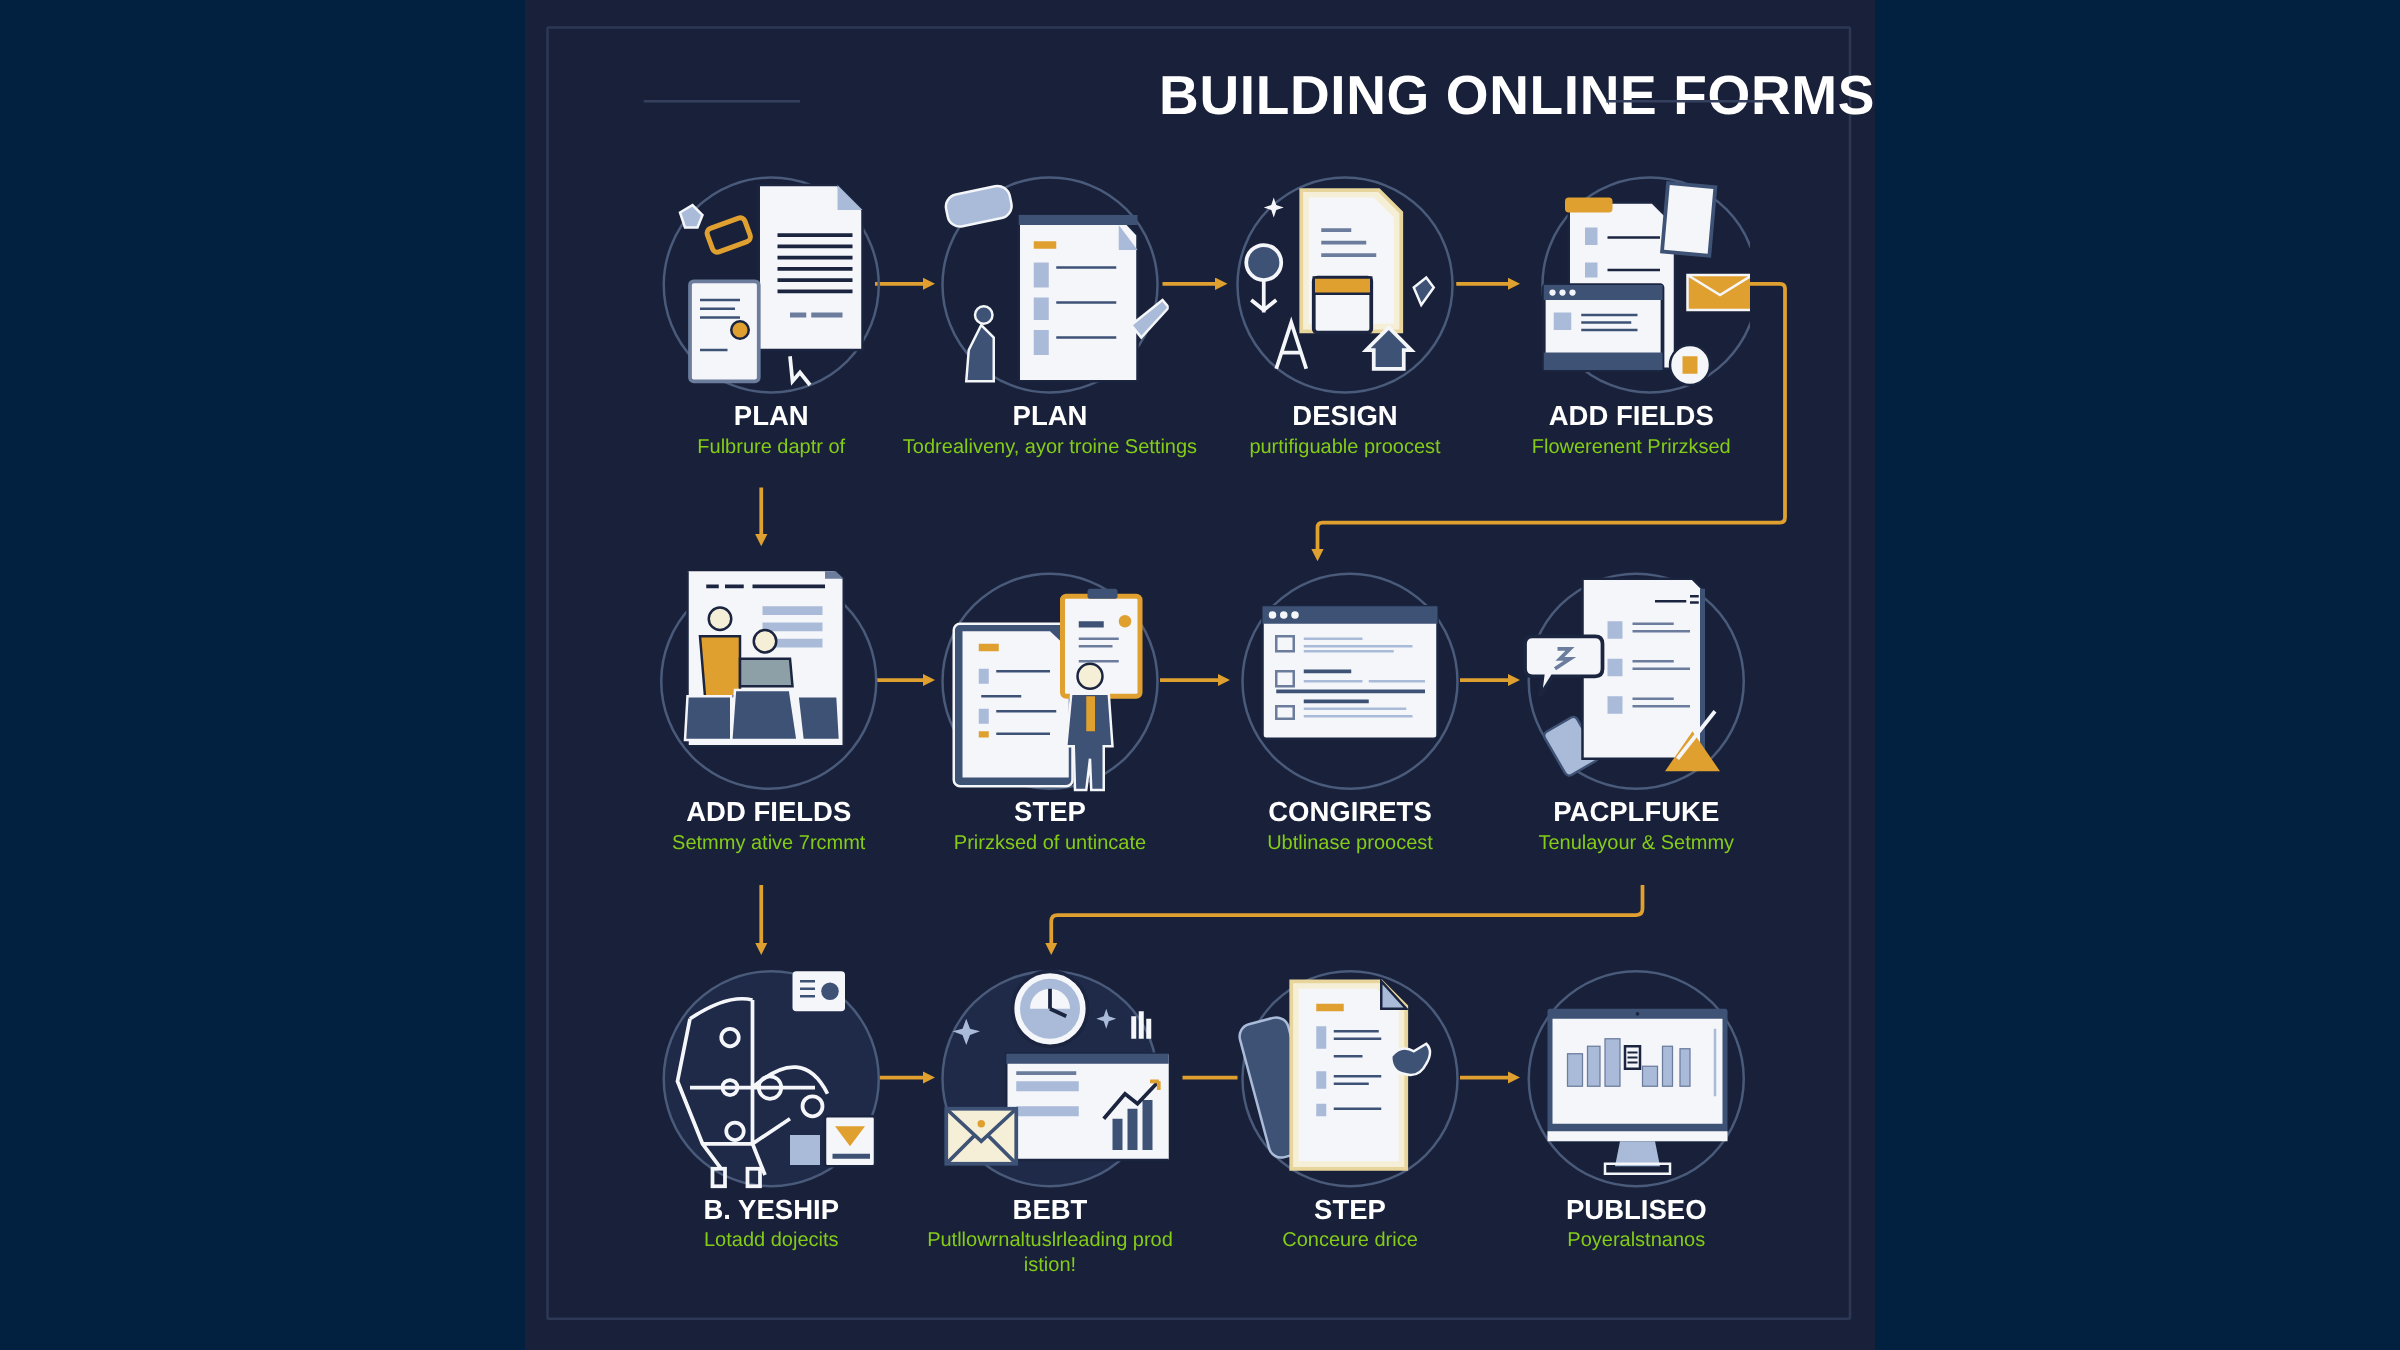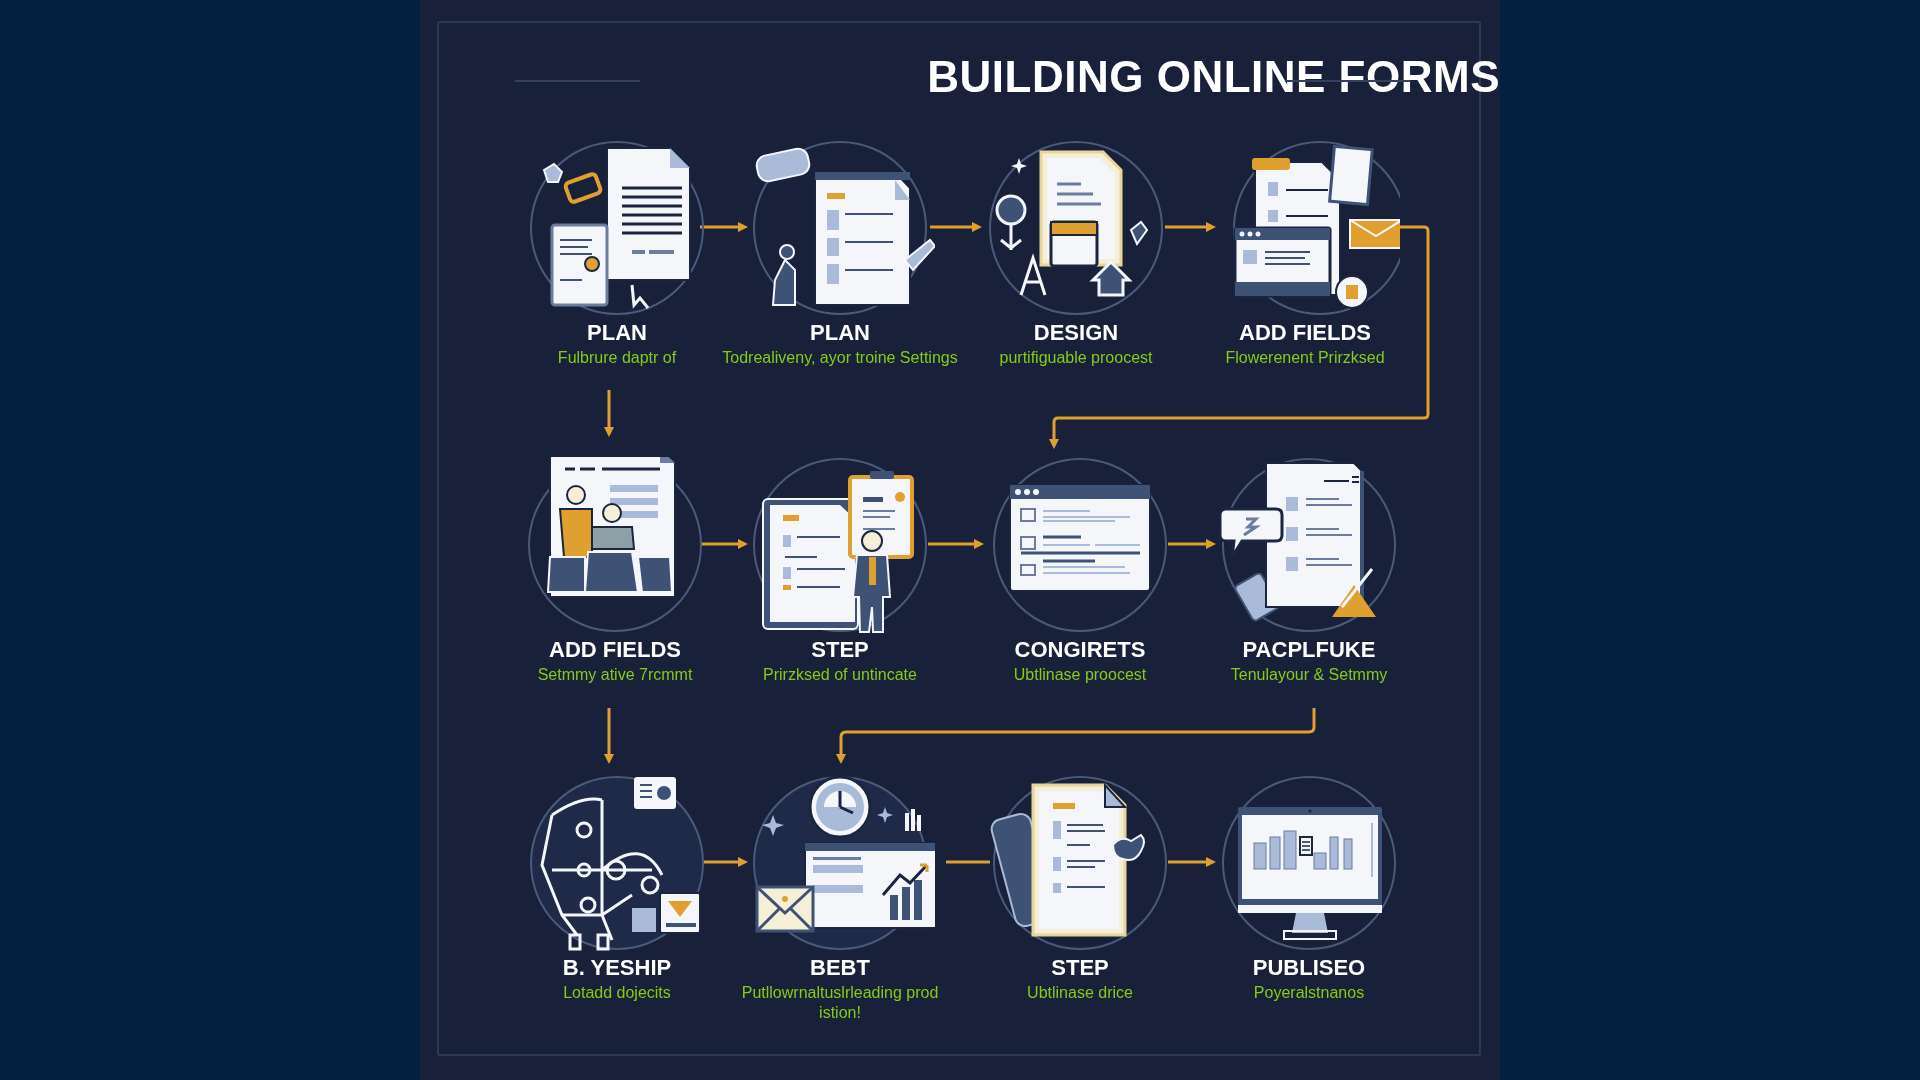--- a/index.html
+++ b/index.html
@@ -388,21 +388,21 @@
         <line x1="82" y1="50" x2="118" y2="50"></line>
         <line x1="82" y1="56" x2="120" y2="56"></line>
         <line x1="82" y1="70" x2="105" y2="70"></line>
         <line x1="82" y1="86" x2="120" y2="86"></line>
         <line x1="82" y1="92" x2="110" y2="92"></line>
         <line x1="82" y1="112" x2="120" y2="112"></line>
       </g>
     <path d="M128 70 Q136 60 146 66 L156 60 Q162 66 156 76 Q150 88 138 84 Q128 82 128 70 Z" fill="#3e5276" stroke="#f4f6fa" stroke-width="2"></path>
   </svg>
   <div class="lbl">STEP</div>
-  <div class="desc">Ubtlinase drice</div>
+  <div class="desc">Conceure drice</div>
 </div>
 
 <div class="step" style="left:1189px;top:775px;">
   <svg class="icon" viewBox="0 0 190 190">
     <circle cx="95" cy="88" r="86" fill="none" stroke="#4a5a7a" stroke-width="2"></circle>
     <rect x="24" y="32" width="144" height="106" rx="2" fill="#3e5276"></rect>
     <rect x="28" y="40" width="136" height="84" fill="#f4f6fa"></rect>
     <rect x="24" y="130" width="144" height="8" fill="#f4f6fa"></rect>
     <path d="M82 138 L110 138 L114 158 L78 158 Z" fill="#a9bbd8"></path>
     <rect x="70" y="156" width="52" height="8" fill="none" stroke="#f4f6fa" stroke-width="2"></rect>

